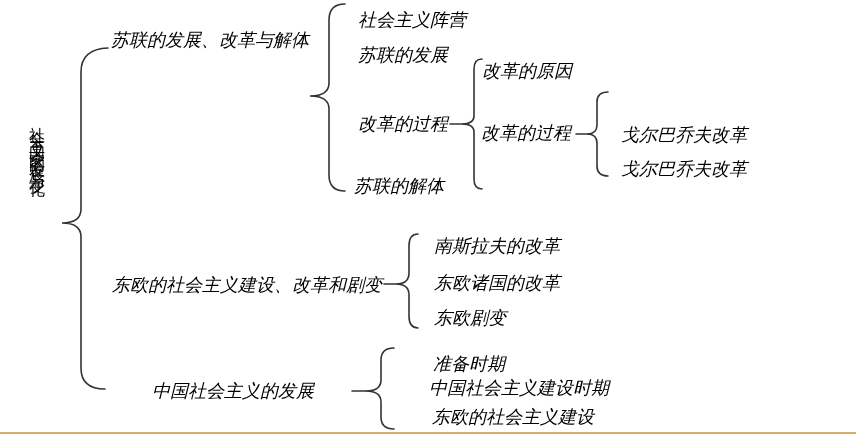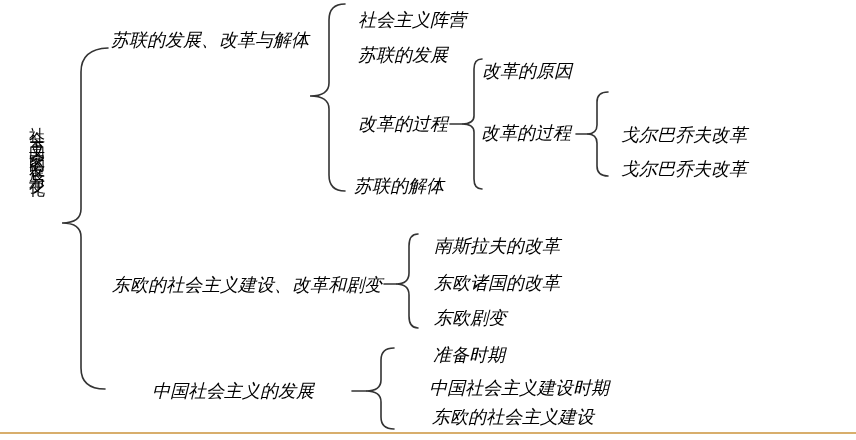--- a/index.html
+++ b/index.html
@@ -69,18 +69,18 @@
   <div class="node" style="left:482px;top:62px">改革的原因</div>
   <div class="node" style="left:621px;top:126px">戈尔巴乔夫改革</div>
   <div class="node" style="left:621px;top:160px">戈尔巴乔夫改革</div>
 
   <div class="node" style="left:434px;top:237px">南斯拉夫的改革</div>
   <div class="node" style="left:112px;top:276px">东欧的社会主义建设、改革和剧变</div>
   <div class="node" style="left:434px;top:274px">东欧诸国的改革</div>
   <div class="node" style="left:434px;top:309px">东欧剧变</div>
 
   <div class="node" style="left:152px;top:382px">中国社会主义的发展</div>
-  <div class="node" style="left:433px;top:346px">准备时期</div>
+  <div class="node" style="left:433px;top:355px">准备时期</div>
   <div class="node" style="left:429px;top:379px">中国社会主义建设时期</div>
   <div class="node" style="left:432px;top:408px">东欧的社会主义建设</div>
 
   <div class="bottom-border"></div>
 </div>
 
 </body></html>

